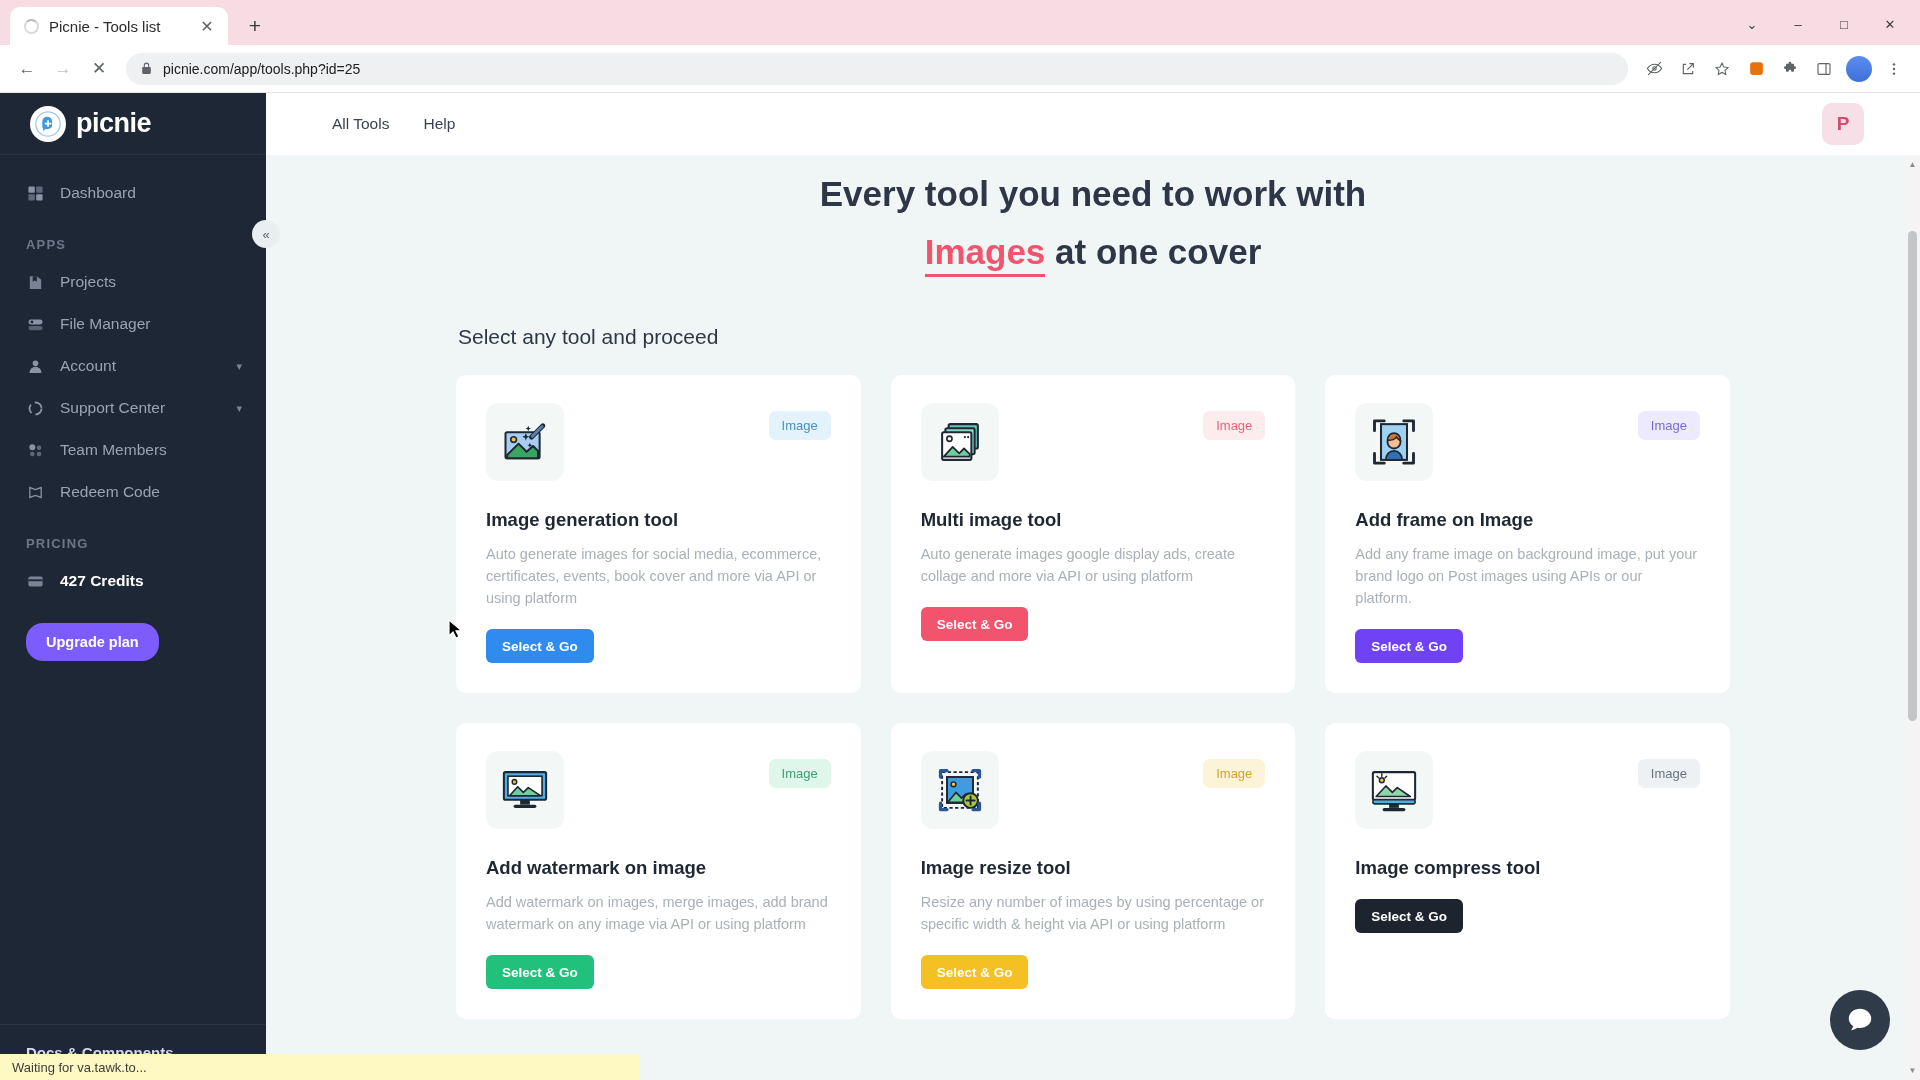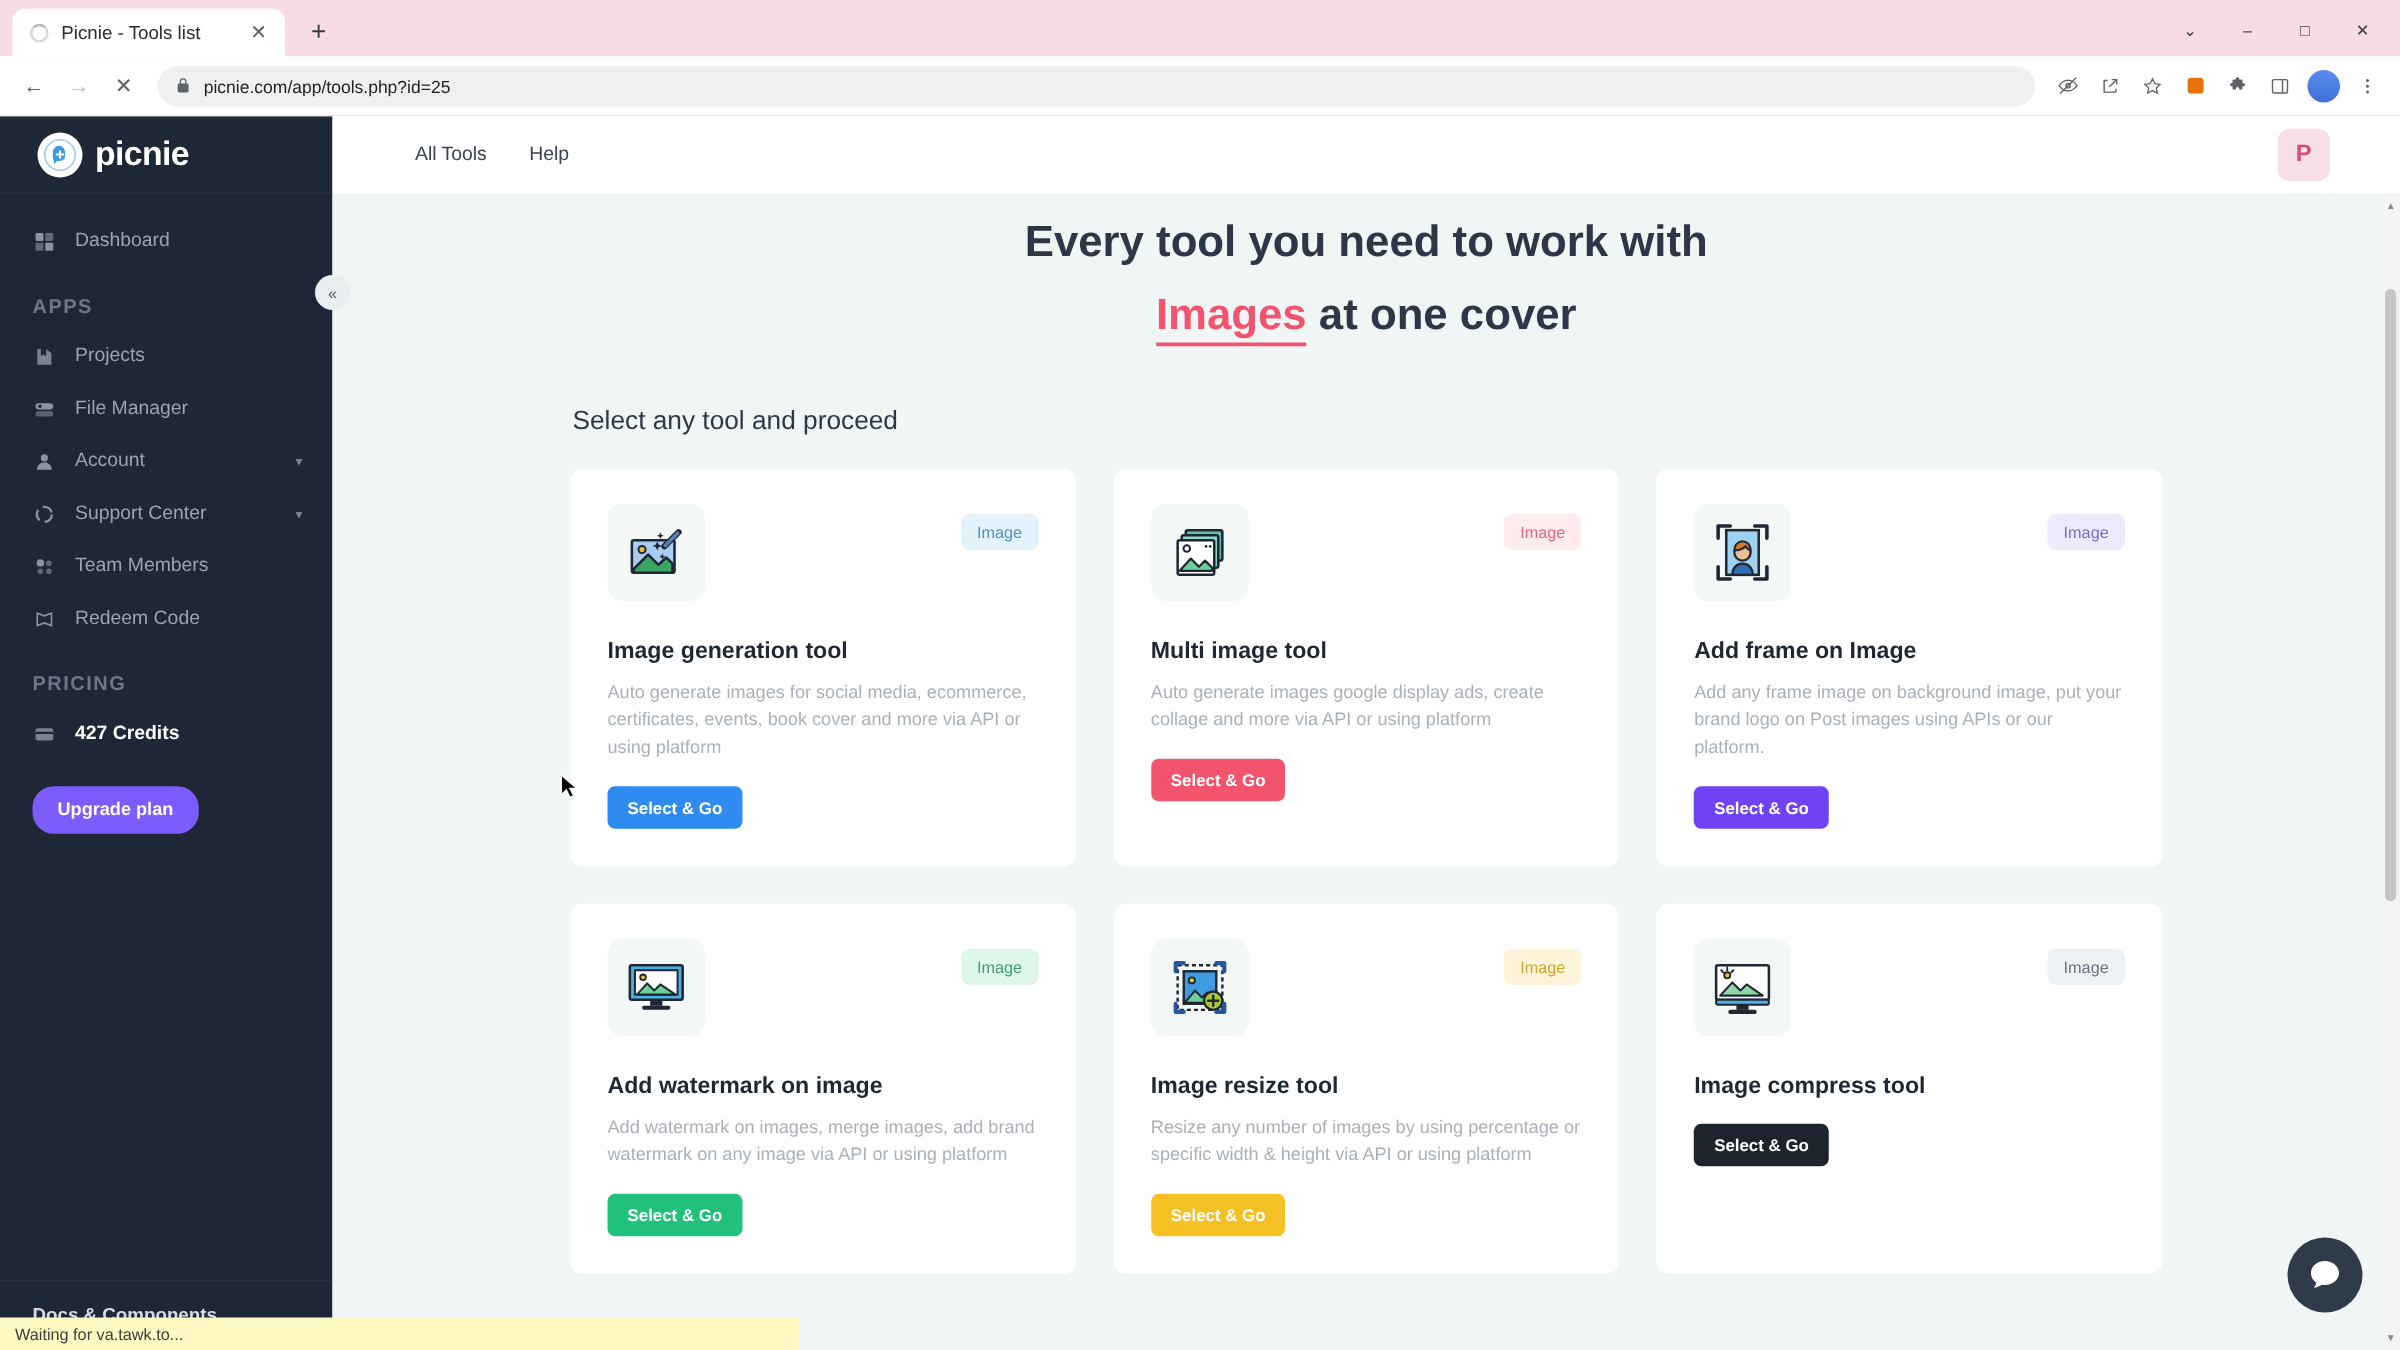--- a/index.html
+++ b/index.html
@@ -110,21 +110,21 @@
     padding: 0 24px 0 26px; color: #9aa3b2; font-size: 15.5px;
     margin-bottom: 2px;
   }
   .nav-item .ni-label { flex: 1; white-space: nowrap; }
   .nav-ico {
     width: 18px; height: 18px; flex: 0 0 auto; display: flex;
     align-items: center; justify-content: center; color: #8b94a5;
   }
   .chev { font-size: 11px; color: #7b8496; }
   .nav-section {
-    color: #6e7688; font-size: 16px; letter-spacing: 1.2px;
+    color: #6e7688; font-size: 13px; letter-spacing: 1.2px;
     padding: 22px 26px 10px; font-weight: 600;
   }
   .credits-row {
     height: 40px; display: flex; align-items: center; gap: 16px;
     padding: 0 26px; color: #ffffff; font-size: 15.5px; font-weight: bold;
   }
   .upgrade-wrap { padding: 22px 26px 0; }
   .upgrade-btn {
     display: inline-flex; align-items: center; justify-content: center;
     background: #7c5cfc; color: #ffffff; font-size: 14.5px; font-weight: bold;

